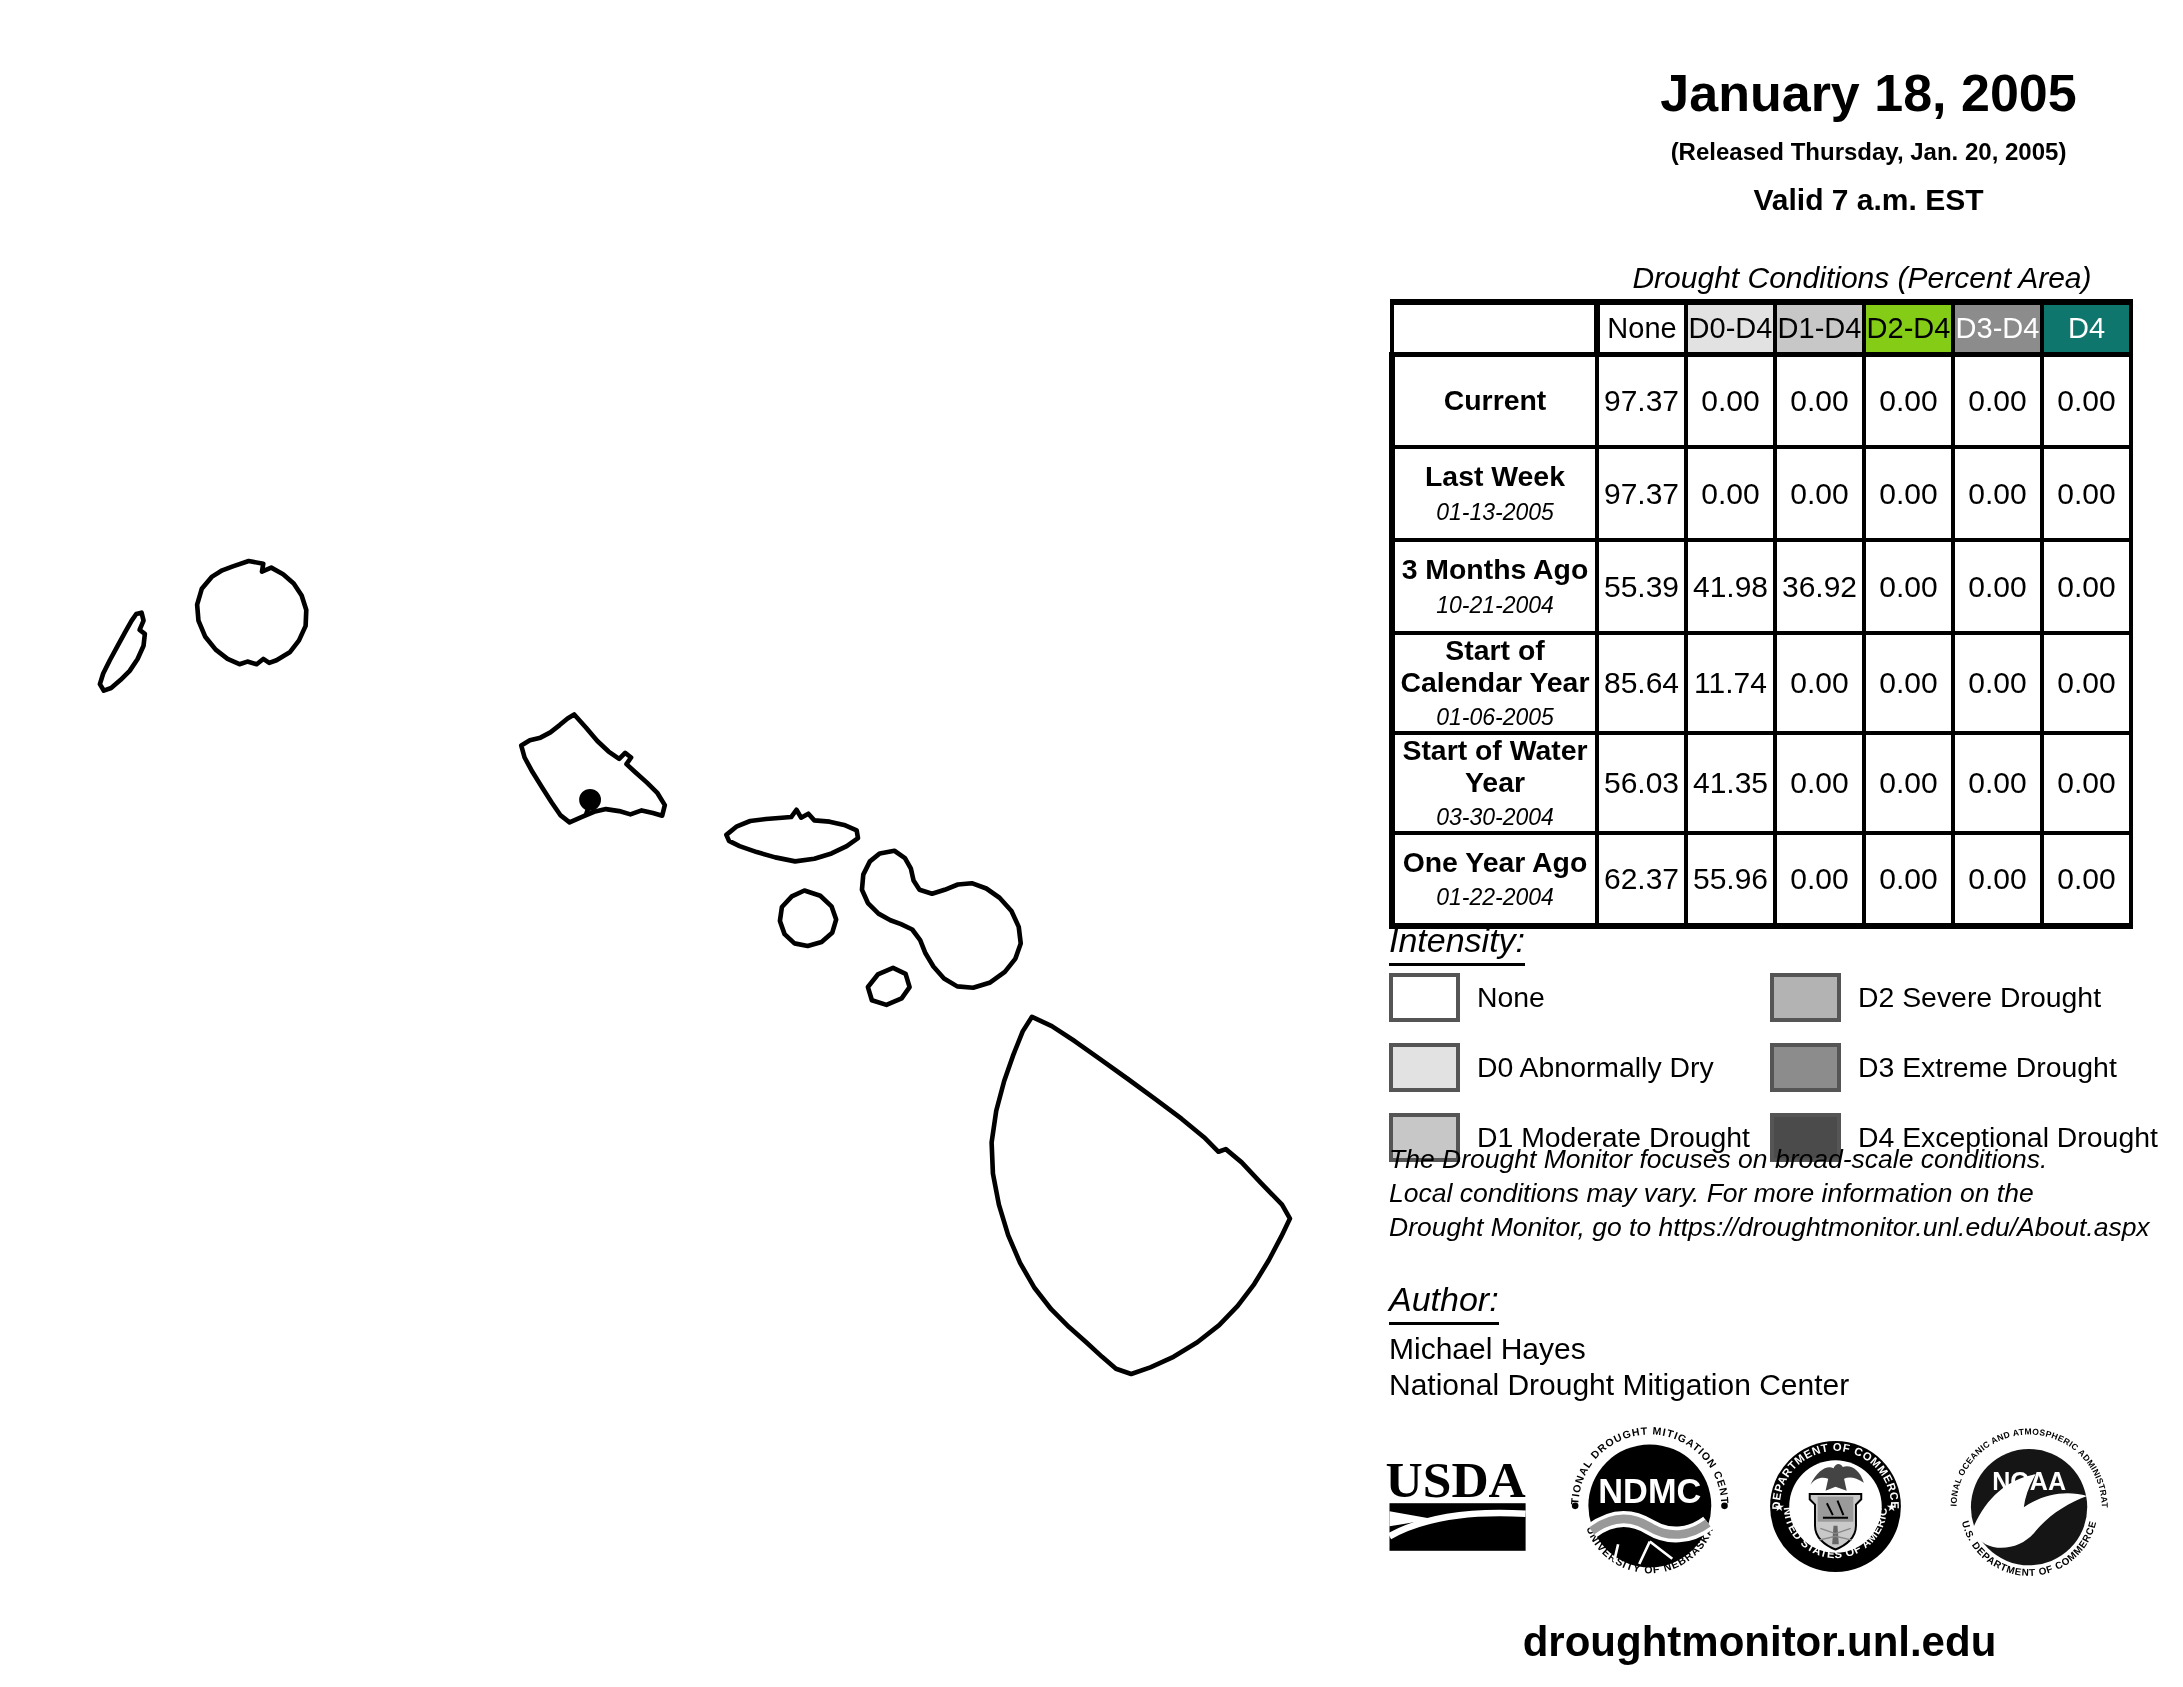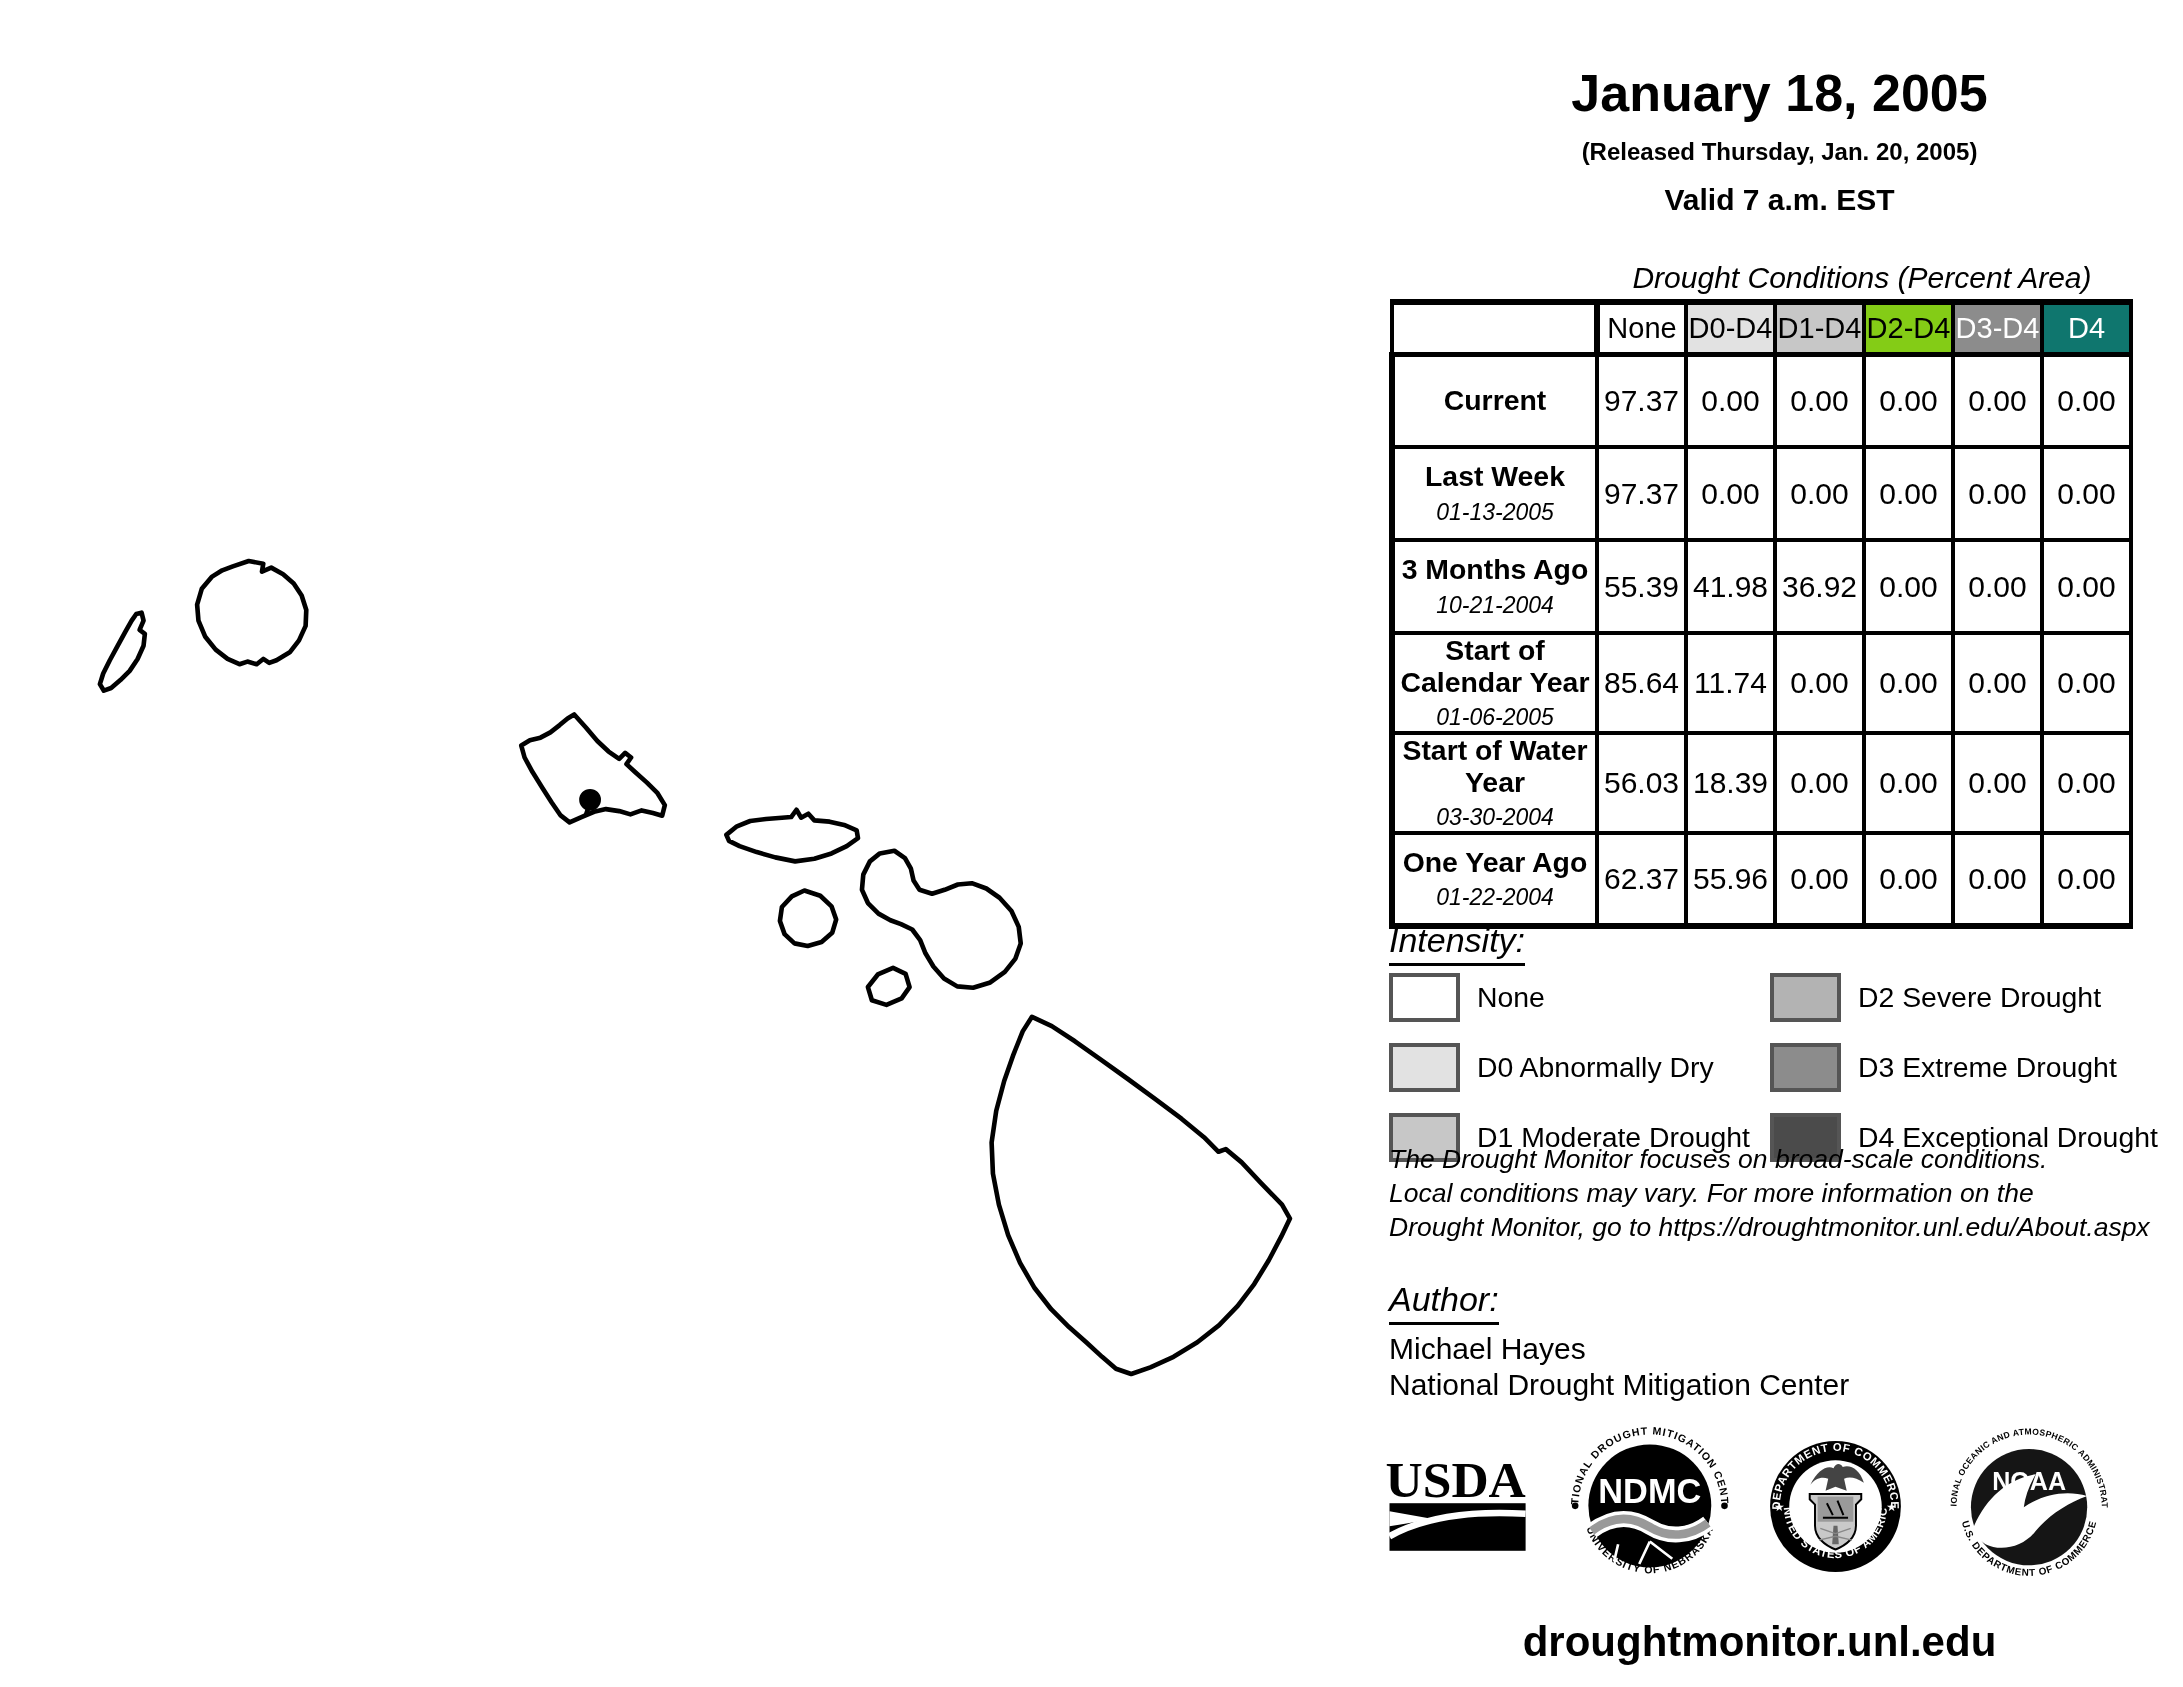--- a/index.html
+++ b/index.html
@@ -4,21 +4,21 @@
 <style>
   html,body{margin:0;padding:0;background:#888;}
   #page{position:relative;width:2183px;height:1687px;background:#ffffff;overflow:hidden;
         font-family:"Liberation Sans",sans-serif;color:#000;}
   .abs{position:absolute;}
 
   
   #title-block{left:265px;top:58px;width:860px;text-align:center;}
   #title-line1{font-size:56px;font-weight:700;font-style:italic;letter-spacing:0.7px;}
   #title-line2{font-size:82px;font-weight:700;margin-top:12px;letter-spacing:1.3px;}
-  #date-block{left:1515px;top:63px;width:529px;text-align:center;}
+  #date-block{left:1604px;top:63px;width:529px;text-align:center;}
   #report-date{font-size:52px;font-weight:700;}
   #released-date{font-size:24px;font-weight:700;margin-top:14.6px;}
   #valid-time{font-size:30px;font-weight:700;margin-top:17px;}
 
   
   #table-title{left:1594px;top:261px;width:536px;text-align:center;
                font-size:30px;font-style:italic;}
   #drought-table{left:1389px;top:299px;}
   table.dm{border-collapse:collapse;table-layout:fixed;}
   table.dm td{border:4px solid #000;text-align:center;vertical-align:middle;
@@ -152,21 +152,21 @@
         <td>0.00</td>
         <td>0.00</td>
         <td class="lastcol">0.00</td>
       </tr>
       <tr class="datarow">
         <td class="rowlabel">
           <div class="row-label">Start of Water Year</div>
           <div class="row-date">03-30-2004</div>
             </td>
         <td>56.03</td>
-        <td>18.39</td>
+        <td>41.35</td>
         <td>0.00</td>
         <td>0.00</td>
         <td>0.00</td>
         <td class="lastcol">0.00</td>
       </tr>
       <tr class="datarow lastrow">
         <td class="rowlabel">
           <div class="row-label">One Year Ago</div>
           <div class="row-date">01-22-2004</div>
             </td>

